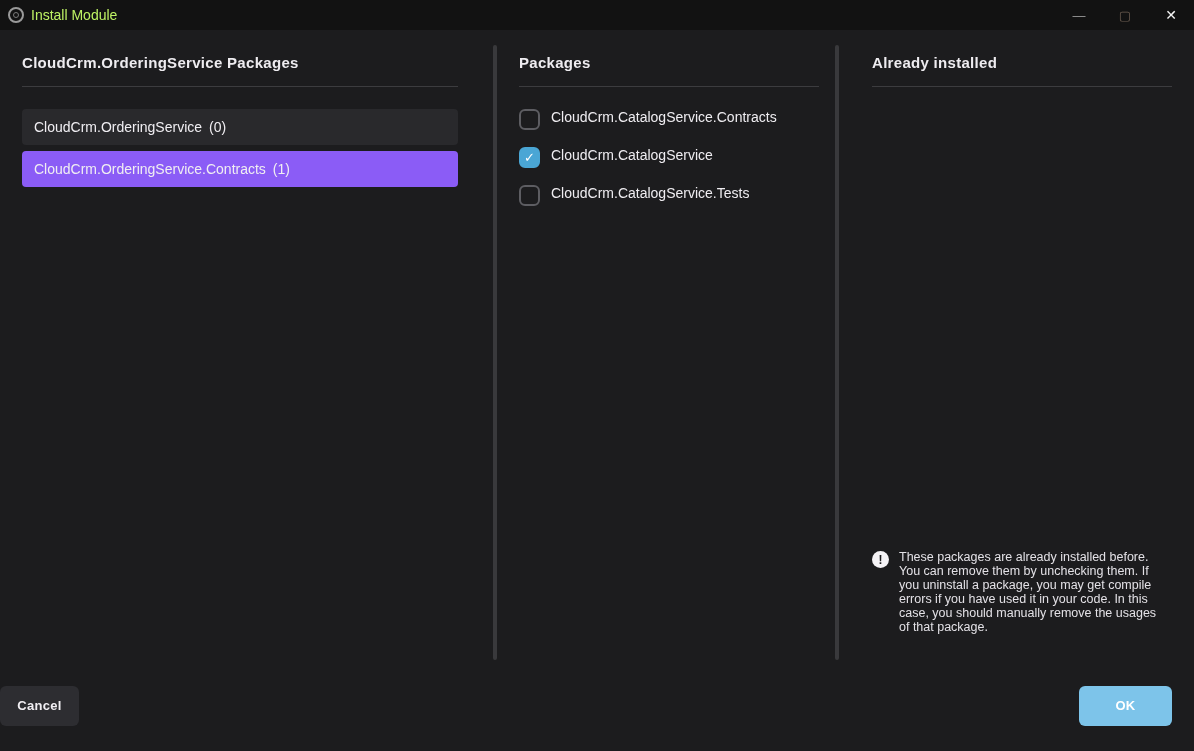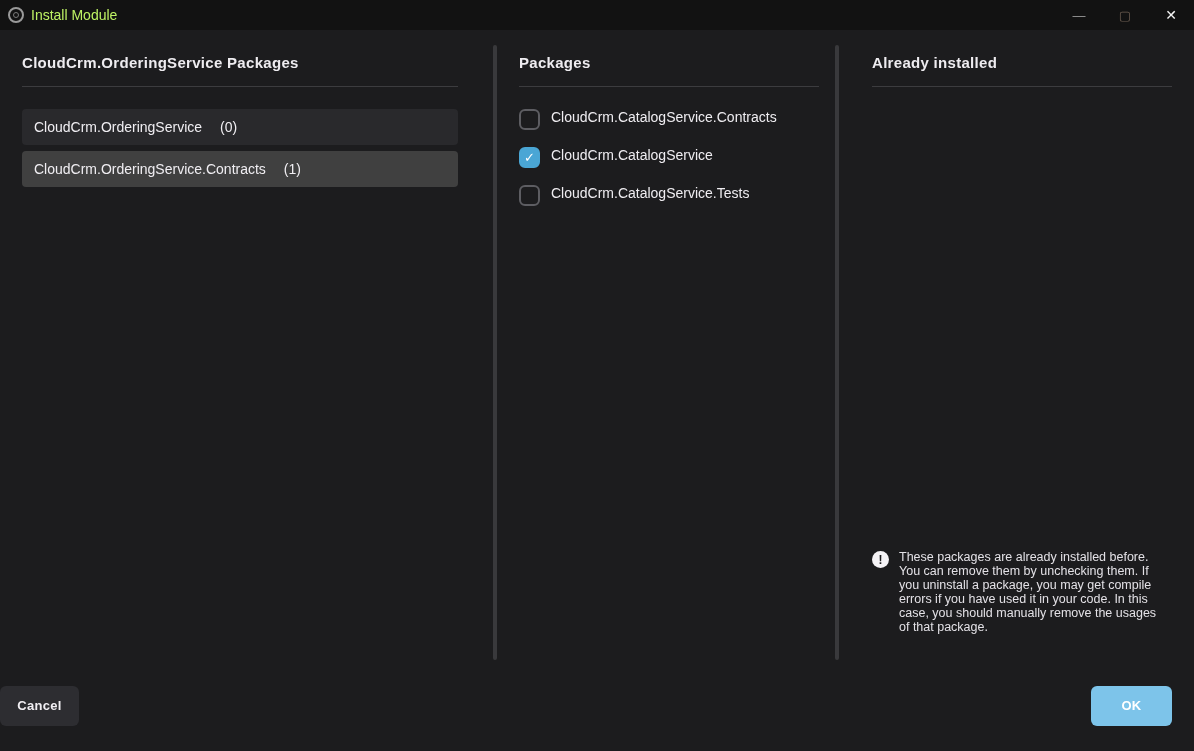--- a/index.html
+++ b/index.html
@@ -47,24 +47,24 @@
 
   .panel h2 {
     font-size: 15px; font-weight: 700; color: #eeecf0; letter-spacing: .3px;
     margin-bottom: 15px;
   }
   .head-rule { border-top: 1px solid #3c3c3f; margin-bottom: 22px; }
 
   
   .module-item {
     height: 36px; border-radius: 4px; background: #29292c;
-    display: flex; align-items: center; gap: 18px; padding: 0 12px;
+    display: flex; align-items: center; gap: 7px; padding: 0 12px;
     font-size: 14px; color: #f0eef2; margin-bottom: 6px; cursor: pointer;
   }
-  .module-item.selected { background: #404040; }
+  .module-item.selected { background: #8b5cf6; }
   .module-item .count { font-size: 14px; }
 
   
   .pkg-row {
     display: flex; align-items: flex-start; gap: 11px; margin-bottom: 17px;
     cursor: pointer;
   }
   .checkbox {
     width: 21px; height: 21px; border-radius: 6px; border: 2px solid #5d5d62;
     background: transparent; flex: 0 0 auto; display: flex;
@@ -95,21 +95,21 @@
   .footer {
     flex: 0 0 91px; display: flex; align-items: center; justify-content: space-between;
     gap: 1px; padding-right: 22px; 
   }
   .btn {
     height: 40px; border: none; border-radius: 6px; font-size: 13px;
     font-weight: 700; font-family: "Liberation Sans", sans-serif;
     cursor: pointer; letter-spacing: .3px;
   }
   .btn.cancel { background: #2d2d31; color: #f1eff3; width: 79px; }
-  .btn.ok     { background: #7dc4ea; color: #ffffff; width: 81px; }
+  .btn.ok     { background: #7dc4ea; color: #ffffff; width: 93px; }
 </style>
 </head>
 <body>
 
 <div class="window">
 
   <div class="titlebar">
     <span class="app-icon"></span>
     <span class="title">Install Module</span>
     <div class="win-controls">

